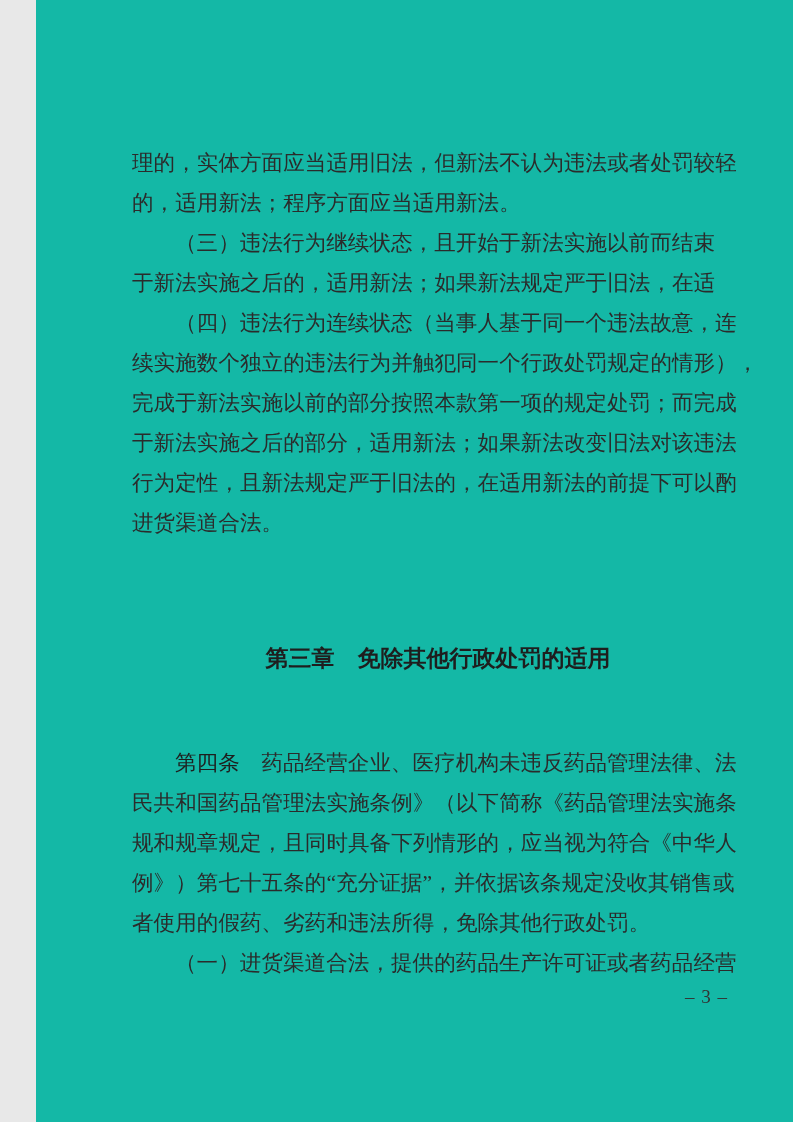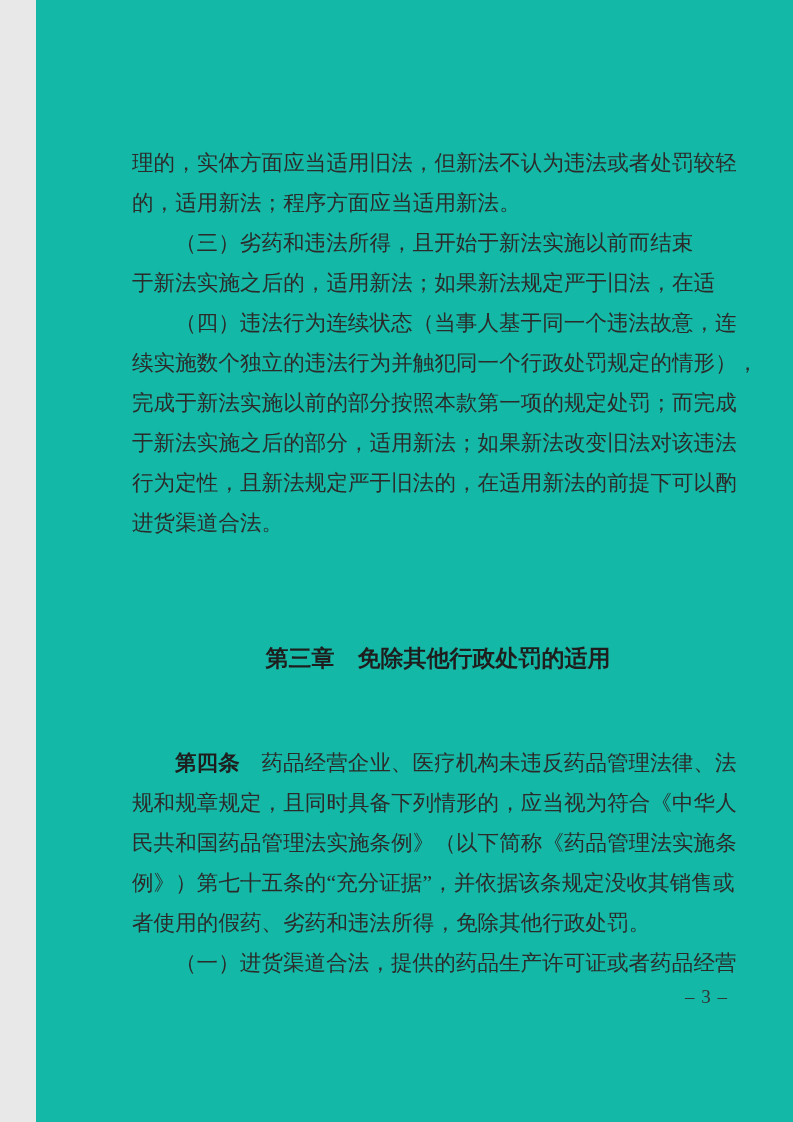--- a/index.html
+++ b/index.html
@@ -27,21 +27,21 @@
     margin: 0;
     height: 40px;
     line-height: 40px;
     font-size: 21.5px;
     letter-spacing: 0.1px;
     white-space: nowrap;
   }
   .indent { text-indent: 2em; }
   .hei {
     font-family: "Liberation Sans", "DejaVu Sans", sans-serif;
-    font-weight: 700;
+    font-weight: 400;
     color: #1e1e1e;
   }
   .chapter-heading {
     position: absolute;
     top: 636px;
     left: 96px;
     width: 612px;
     margin: 0;
     text-align: center;
     font-size: 23px;
@@ -63,36 +63,36 @@
   }
 </style>
 </head>
 <body>
 
 <div class="page">
 
   <div class="text-block" id="body-block">
     <p class="line">理的，实体方面应当适用旧法，但新法不认为违法或者处罚较轻</p>
     <p class="line">的，适用新法；程序方面应当适用新法。</p>
-    <p class="line indent">（三）劣药和违法所得，且开始于新法实施以前而结束</p>
+    <p class="line indent">（三）违法行为继续状态，且开始于新法实施以前而结束</p>
     <p class="line">于新法实施之后的，适用新法；如果新法规定严于旧法，在适</p>
     <p class="line indent">（四）违法行为连续状态（当事人基于同一个违法故意，连</p>
     <p class="line">续实施数个独立的违法行为并触犯同一个行政处罚规定的情形），</p>
     <p class="line">完成于新法实施以前的部分按照本款第一项的规定处罚；而完成</p>
     <p class="line">于新法实施之后的部分，适用新法；如果新法改变旧法对该违法</p>
     <p class="line">行为定性，且新法规定严于旧法的，在适用新法的前提下可以酌</p>
     <p class="line">进货渠道合法。</p>
   </div>
 
   <h2 class="chapter-heading">第三章　免除其他行政处罚的适用</h2>
 
   <div class="text-block" id="article-block">
     <p class="line indent"><span class="hei">第四条</span><span>　药品经营企业、医疗机构未违反药品管理法律、法</span></p>
+    <p class="line">民共和国药品管理法实施条例》（以下简称《药品管理法实施条</p>
     <p class="line">规和规章规定，且同时具备下列情形的，应当视为符合《中华人</p>
-    <p class="line">民共和国药品管理法实施条例》（以下简称《药品管理法实施条</p>
     <p class="line">例》）第七十五条的“充分证据”，并依据该条规定没收其销售或</p>
     <p class="line">者使用的假药、劣药和违法所得，免除其他行政处罚。</p>
     <p class="line indent">（一）进货渠道合法，提供的药品生产许可证或者药品经营</p>
   </div>
 
   <p class="page-number">– 3 –</p>
 
 </div>
 
 </body></html>

